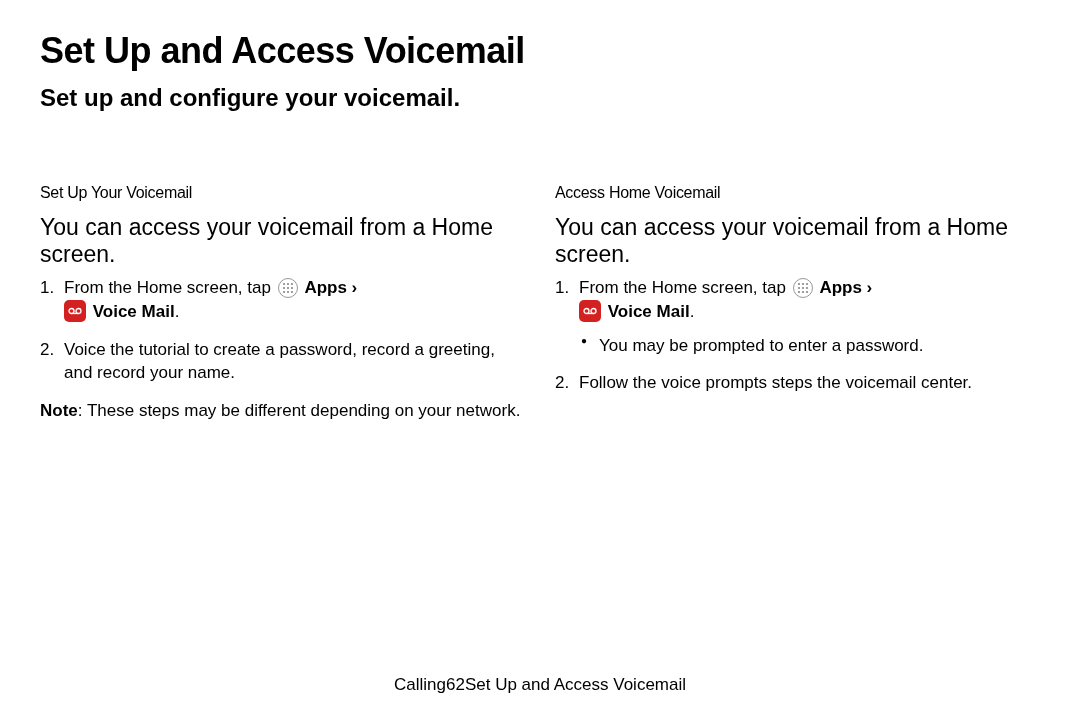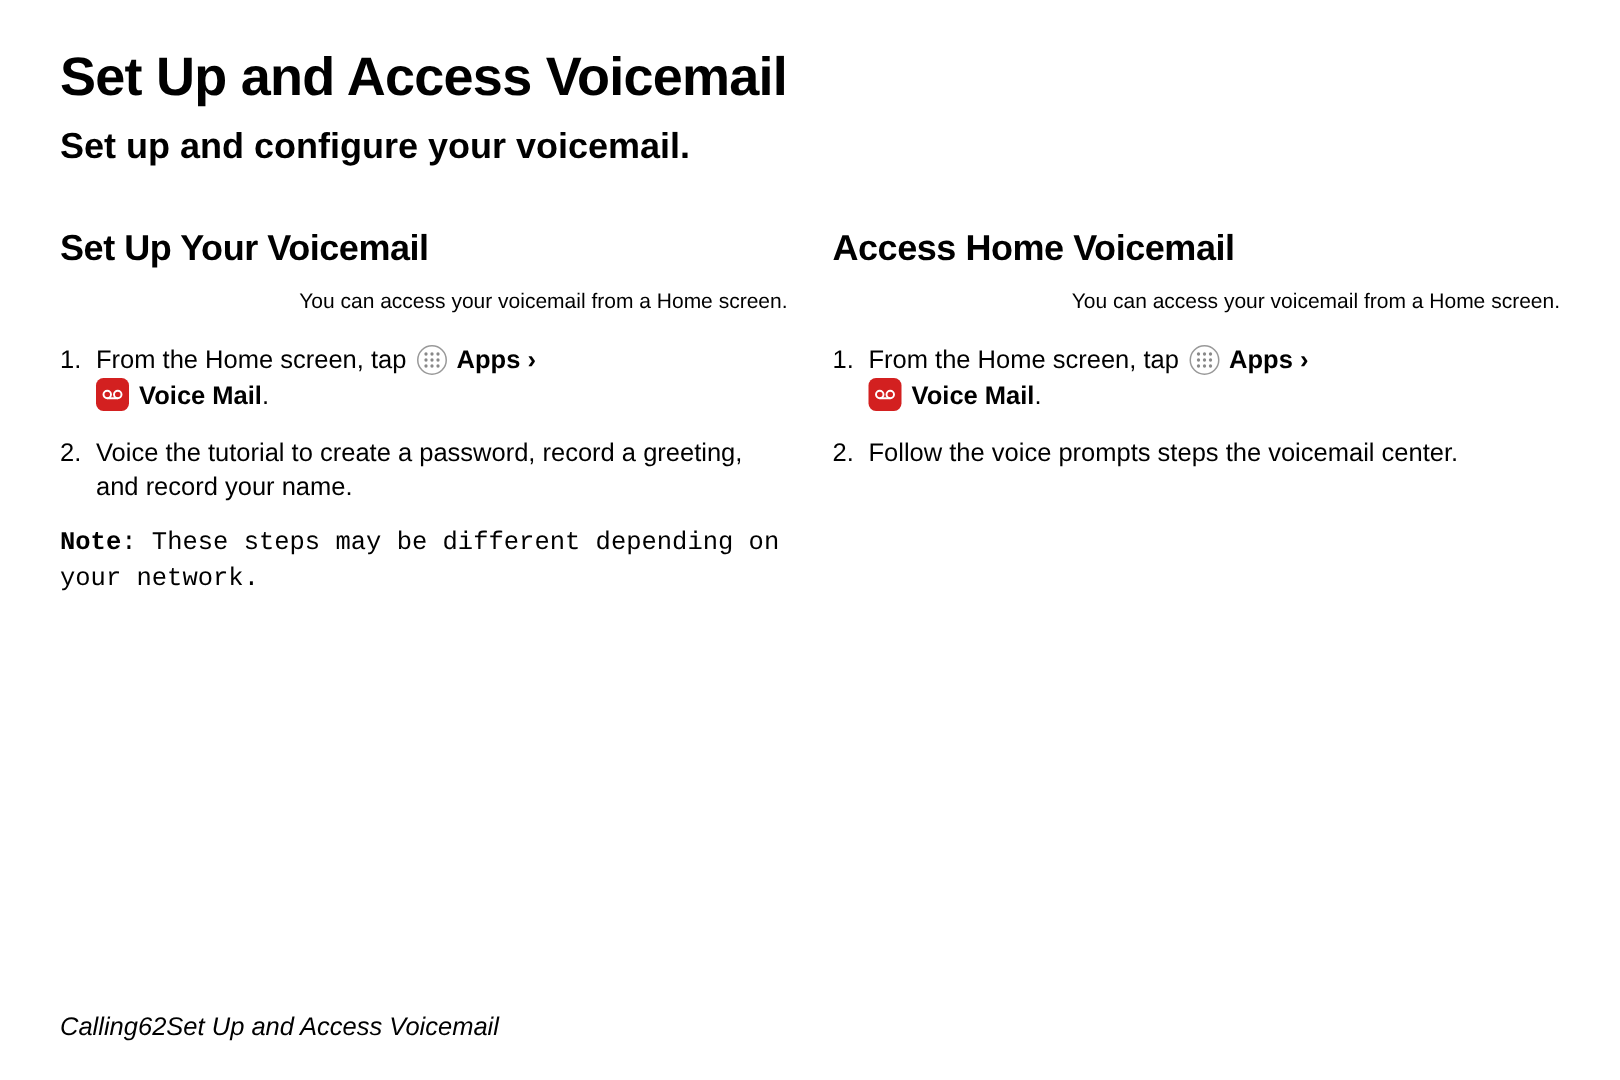--- a/index.html
+++ b/index.html
@@ -28,29 +28,29 @@
       margin-bottom: 40px;
     }
     .columns {
       display: flex;
       gap: 30px;
     }
     .column {
       flex: 1;
     }
     h2 {
-      font-size: 24px;
-      font-weight: 700;
+      font-size: 16px;
+      font-weight: 400;
       margin-bottom: 12px;
       letter-spacing: -0.3px;
+      margin-top: 32px;
     }
     .intro {
-      font-size: 14px;
-      margin-bottom: 20px;
-      text-align: right;
+      font-size: 23px;
+      margin-bottom: 8px;
     }
     ol {
       list-style: none;
       counter-reset: item;
       padding-left: 24px;
     }
     ol > li {
       counter-increment: item;
       position: relative;
       font-size: 17px;
@@ -77,21 +77,20 @@
       content: "●";
       position: absolute;
       left: -18px;
       top: 0;
       font-size: 10px;
     }
     .note {
       font-size: 17px;
       line-height: 1.4;
       margin-top: 6px;
-      font-family: Liberation Mono, monospace;
     }
     .note-label {
       font-weight: bold;
     }
     .apps-icon {
       display: inline-flex;
       align-items: center;
       justify-content: center;
       width: 20px;
       height: 20px;
@@ -126,23 +125,22 @@
     .bold {
       font-weight: bold;
       margin-top: 39px;
     }
     .footer {
       position: absolute;
       bottom: 25px;
       left: 40px;
       right: 40px;
       display: flex;
-      justify-content: flex-start;
-      font-size: 17px;
-      font-style: italic;
+      justify-content: center;
+      font-size: 17px;
     }
   </style>
 </head>
 <body>
 
 <h1>Set Up and Access Voicemail</h1>
 <p class="subtitle">Set up and configure your voicemail.</p>
 
 <div class="columns">
 
@@ -205,20 +203,23 @@
         <span class="bold">Apps</span>
         <span class="bold"> › </span><br>
         <span class="voicemail-icon">
           <svg viewBox="0 0 14 8">
             <circle cx="3.5" cy="4" r="2.5" fill="none" stroke="#fff" stroke-width="1.3"></circle>
             <circle cx="10.5" cy="4" r="2.5" fill="none" stroke="#fff" stroke-width="1.3"></circle>
             <line x1="3.5" y1="6.5" x2="10.5" y2="6.5" stroke="#fff" stroke-width="1.3"></line>
           </svg>
         </span>
         <span class="bold">Voice Mail</span><span>.</span>
+        <ul>
+          <li>You may be prompted to enter a password.</li>
+        </ul>
       </li>
       <li>Follow the voice prompts steps the voicemail center.</li>
     </ol>
   </div>
 </div>
 
 <div class="footer">
   <span>Calling</span>
   <span>62</span>
   <span>Set Up and Access Voicemail</span>

